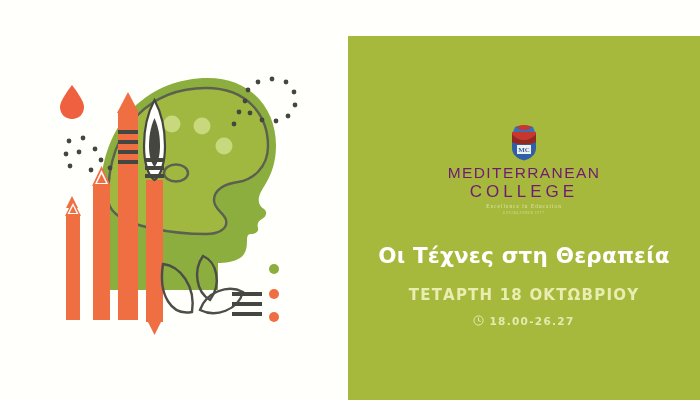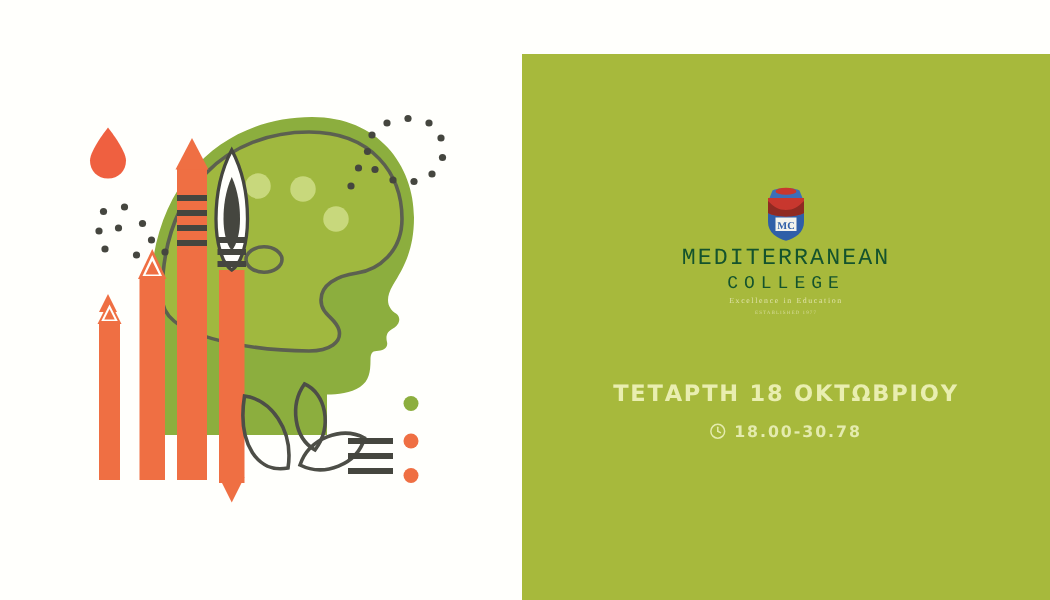--- a/index.html
+++ b/index.html
@@ -49,31 +49,31 @@
     flex-direction: column;
     align-items: center;
     width: 100%;
   }
   .crest {
     width: 34px;
     height: 38px;
     display: block;
   }
   .logo-word {
-    font-family: Liberation Mono, monospace;
-    color: #14532d;
+    font-family: Liberation Sans, sans-serif;
+    color: #701a75;
     letter-spacing: 1.4px;
     line-height: 1;
   }
   .logo-mediterranean {
     font-size: 15.5px;
     margin-top: 3px;
   }
   .logo-college {
-    font-size: 12px;
+    font-size: 17px;
     letter-spacing: 4px;
     margin-top: 2px;
   }
   .logo-tagline {
     font-family: "Liberation Serif", "DejaVu Serif", serif;
     font-size: 5.2px;
     color: #e8e9b8;
     letter-spacing: 1.1px;
     margin-top: 3px;
     text-align: center;
@@ -295,27 +295,28 @@
         <text x="17" y="28.4" font-family="Liberation Serif, serif" font-size="7" font-weight="bold" fill="#2f5fa8" text-anchor="middle">MC</text>
       </svg>
 
       <div class="logo-word logo-mediterranean">MEDITERRANEAN</div>
       <div class="logo-word logo-college">COLLEGE</div>
       <div class="logo-tagline">Excellence in Education</div>
       <div class="logo-subtagline">ESTABLISHED 1977</div>
     </div>
 
     <div class="title">
+      <div>Οι Τέχνες στη Θεραπεία</div>
     </div>
 
     <div class="date-line">ΤΕΤΑΡΤΗ 18 ΟΚΤΩΒΡΙΟΥ</div>
 
     <div class="time-row">
       <svg class="clock-icon" width="11" height="11" viewBox="0 0 11 11">
         <circle cx="5.5" cy="5.5" r="4.6" fill="none" stroke="#e4ebae" stroke-width="1"></circle>
         <line x1="5.5" y1="5.5" x2="5.5" y2="2.9" stroke="#e4ebae" stroke-width="1" stroke-linecap="round"></line>
         <line x1="5.5" y1="5.5" x2="7.3" y2="6.4" stroke="#e4ebae" stroke-width="1" stroke-linecap="round"></line>
       </svg>
-      <span class="time-text">18.00-30.78</span>
+      <span class="time-text">18.00-26.27</span>
     </div>
 
   </div>
 </div>
 
 </body></html>

